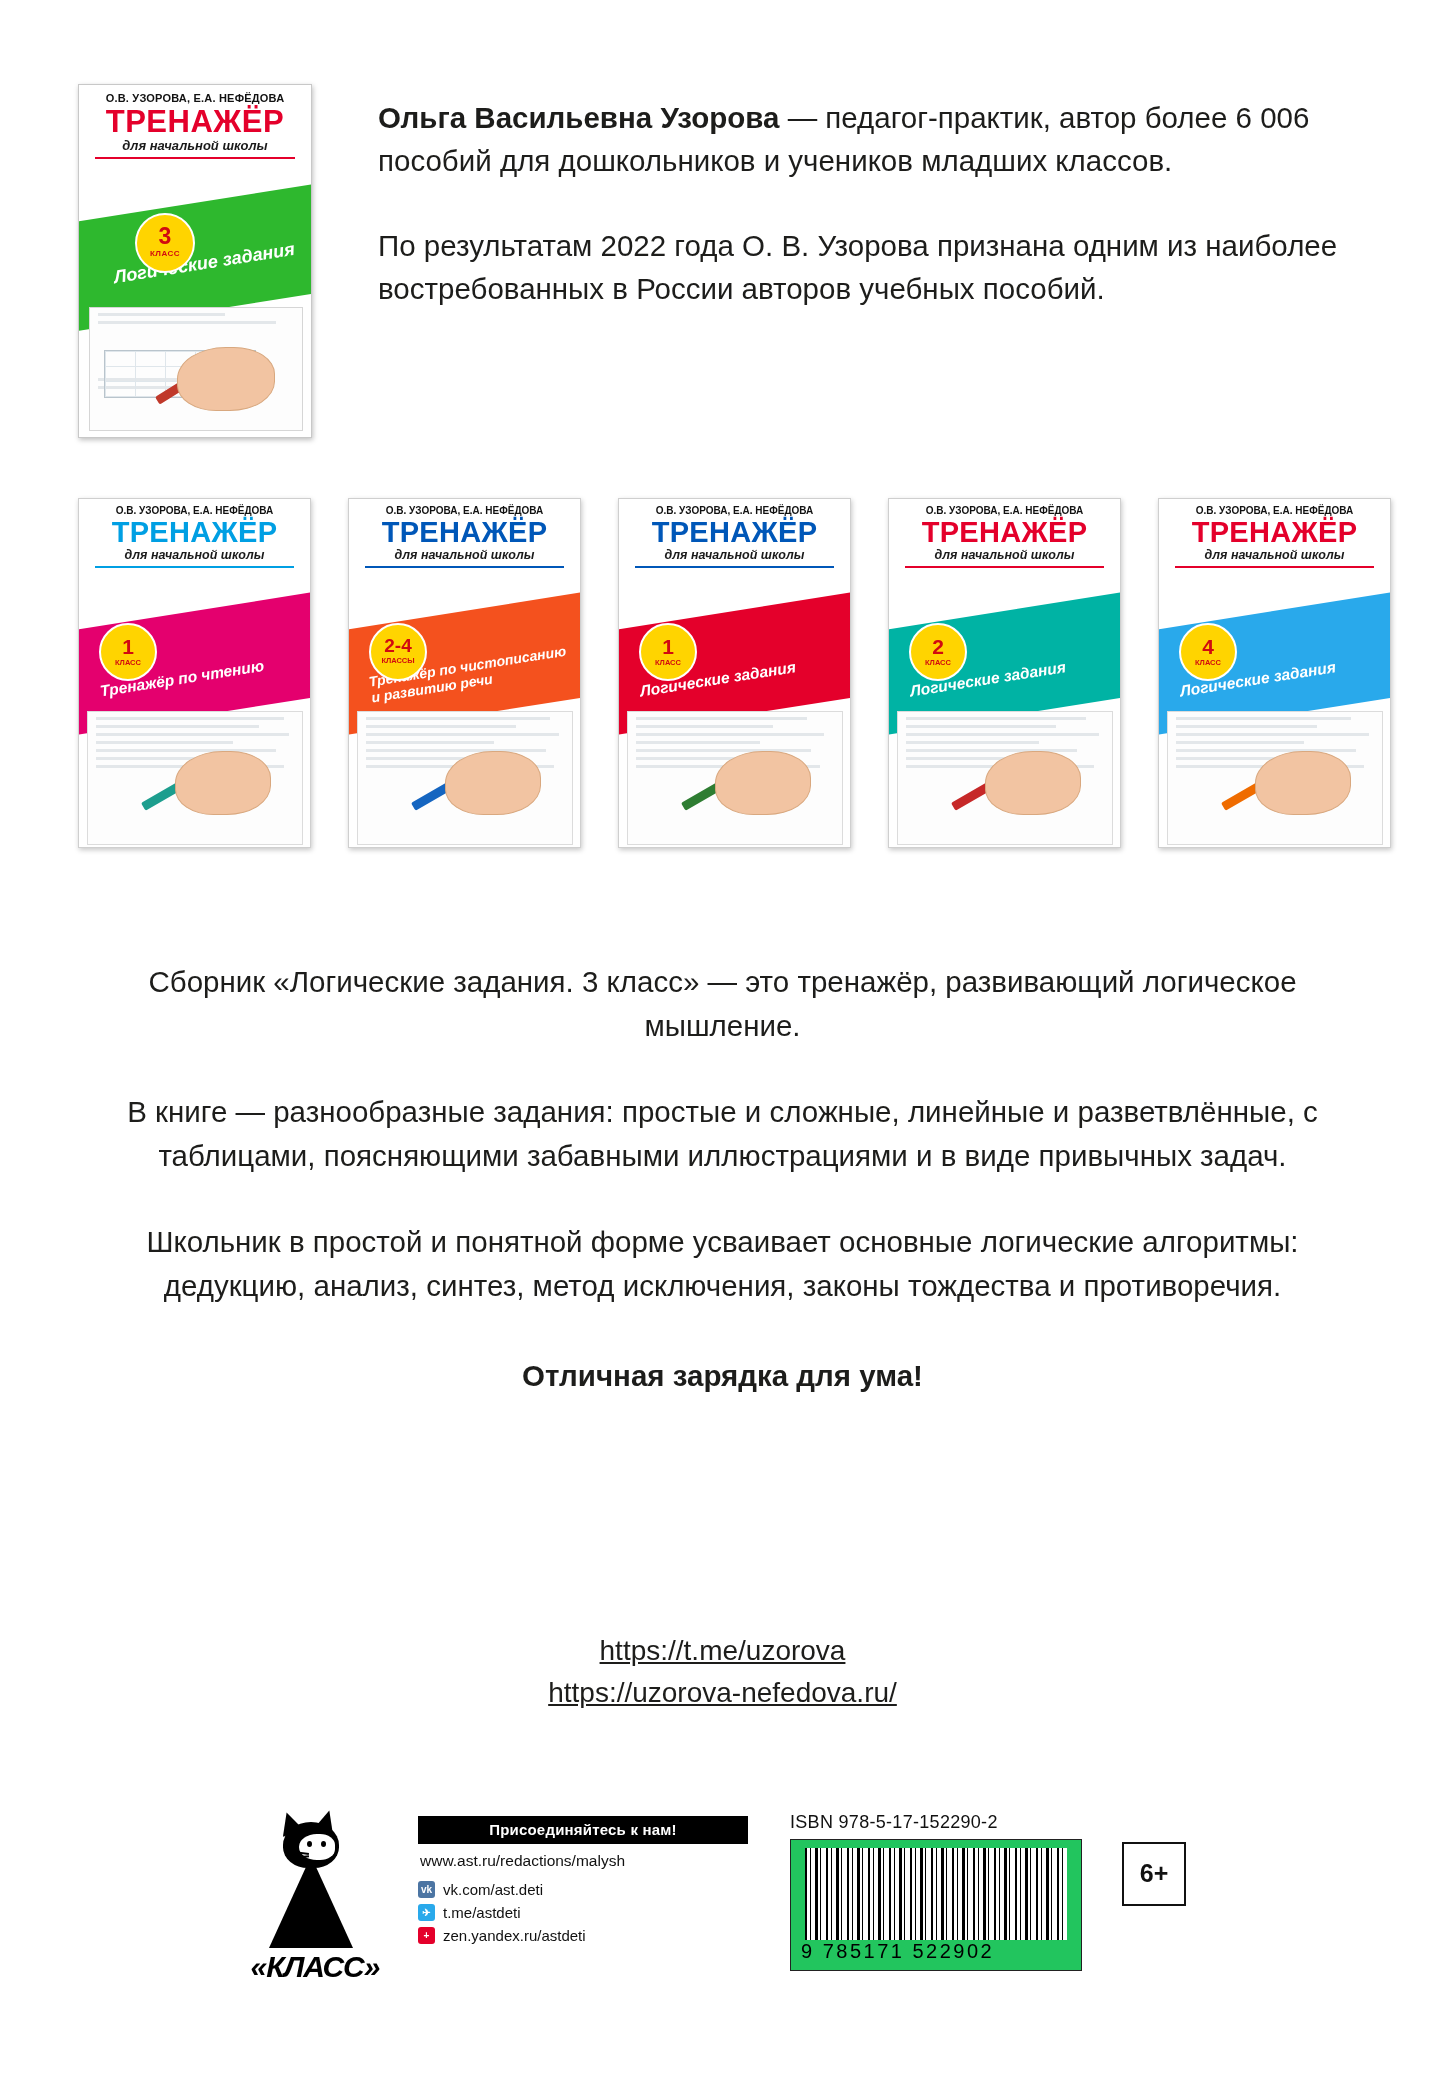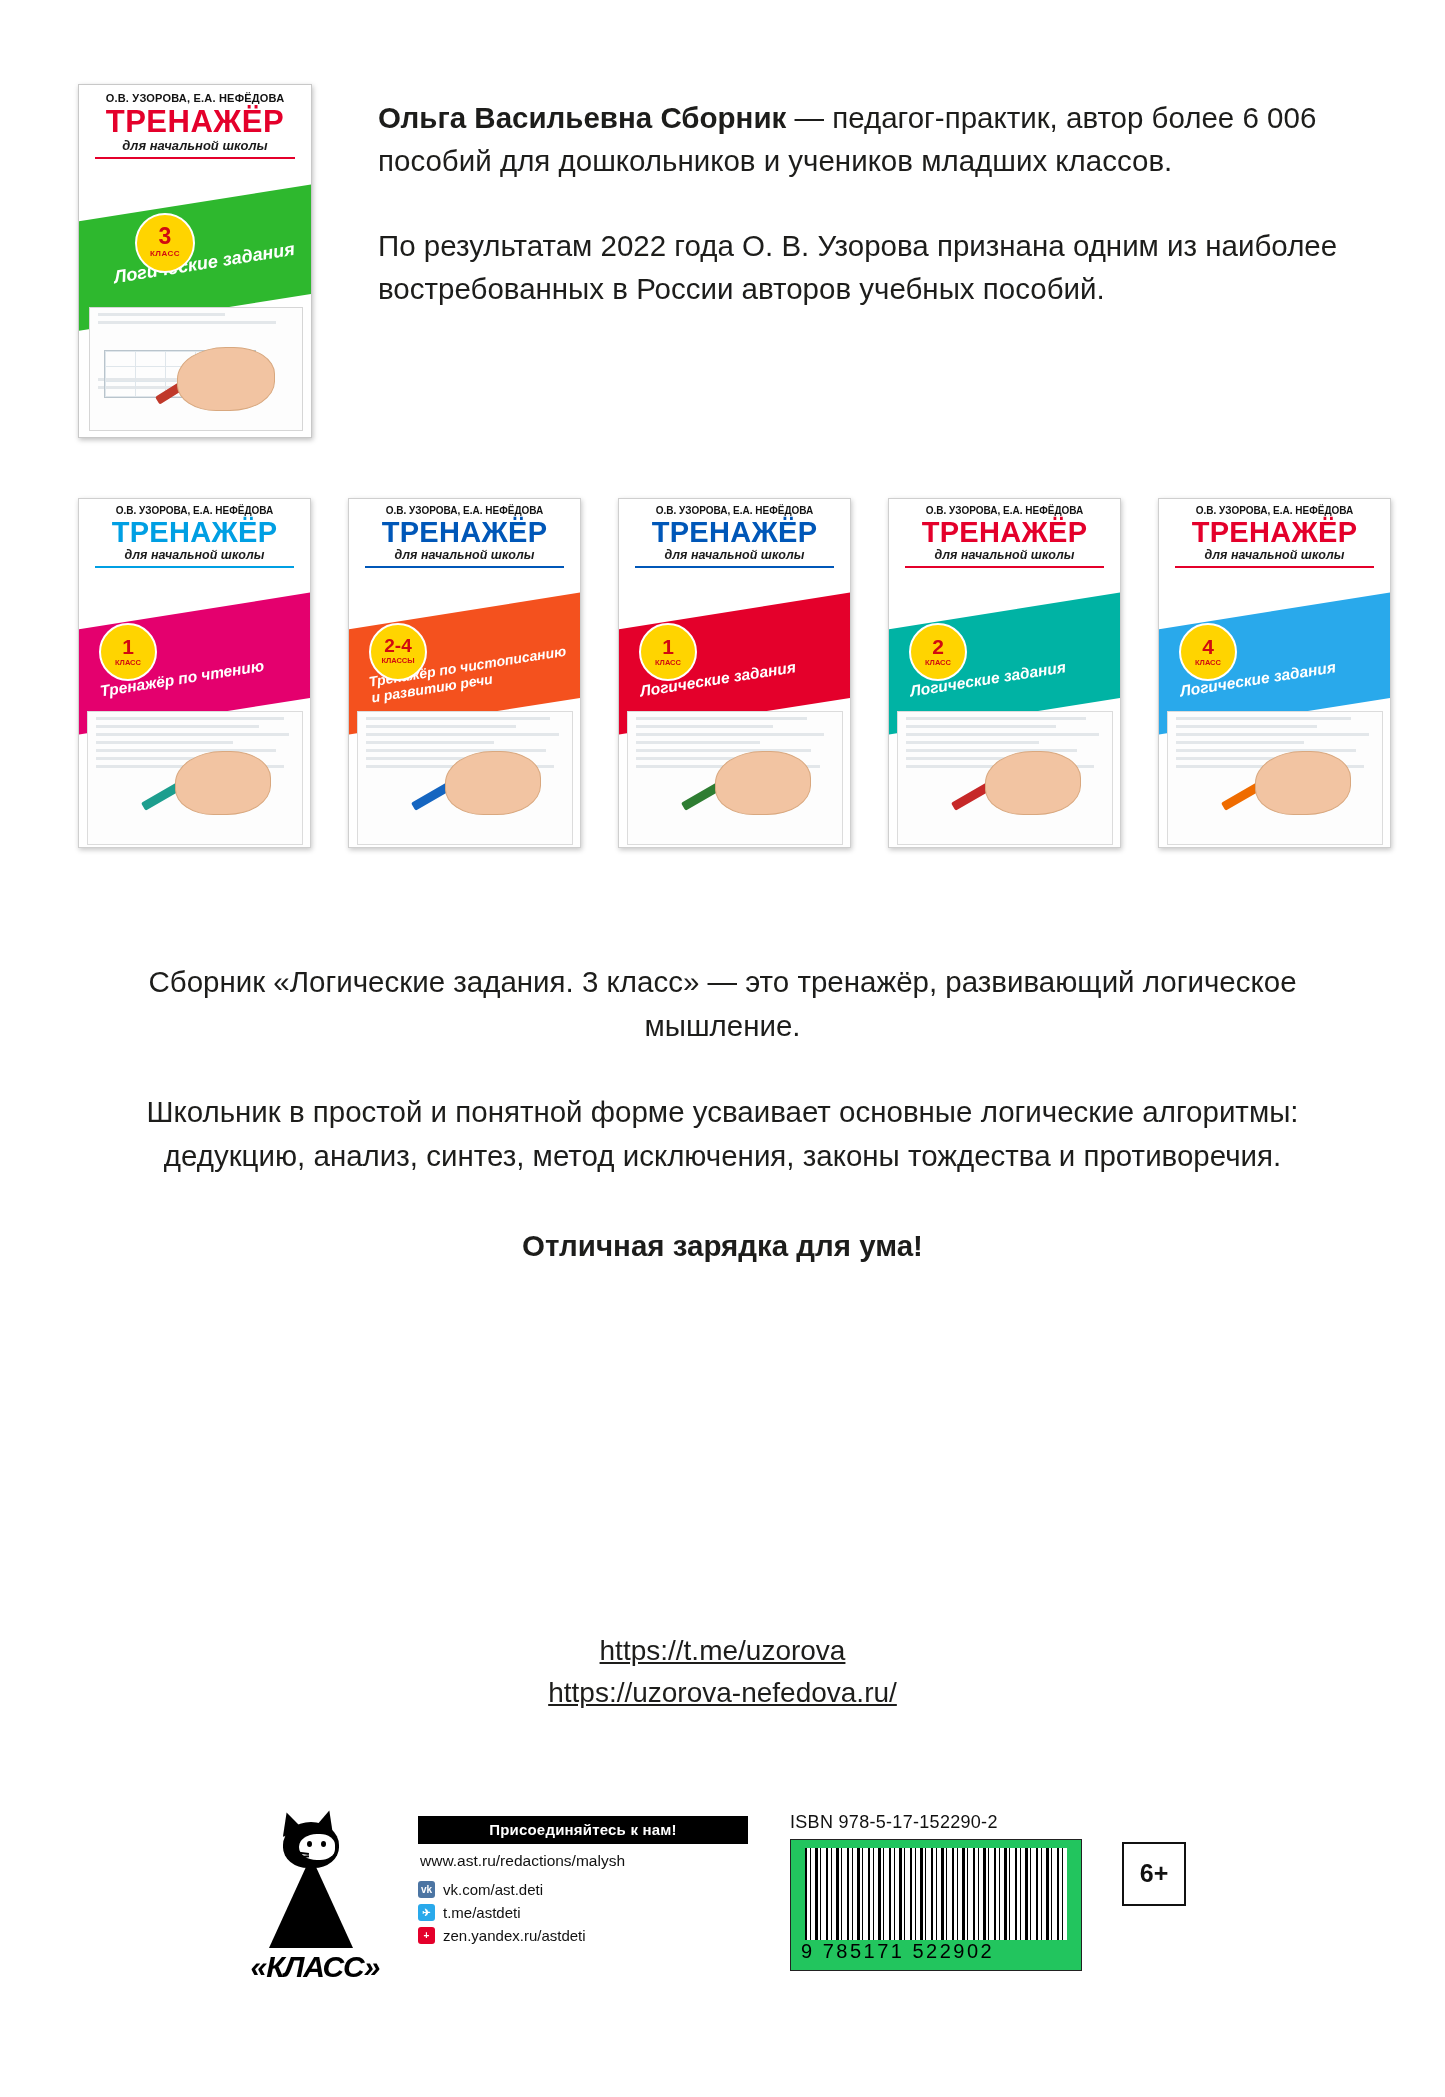--- a/index.html
+++ b/index.html
@@ -516,21 +516,21 @@
       <div class="ws-line" style="width:84%"></div>
       <div class="ws-grid"></div>
       <div class="ws-line" style="width:70%; margin-top:54px;"></div>
       <div class="ws-line" style="width:50%"></div>
     </div>
     <div class="hand hb-hand"></div>
     <div class="pencil hb-pencil"></div>
   </div>
 
   <div class="top-text">
-    <p><b>Ольга Васильевна Сборник</b><span> — педагог-практик, автор более 6 006 пособий для дошкольников и учеников младших классов.</span></p>
+    <p><b>Ольга Васильевна Узорова</b><span> — педагог-практик, автор более 6 006 пособий для дошкольников и учеников младших классов.</span></p>
     <p class="second">По результатам 2022 года О. В. Узорова признана одним из наиболее востребованных в России авторов учебных пособий.</p>
   </div>
 </div>
 
 <div class="book-row">
 
   <div class="mini-book" style="left:78px; top:6px;">
     <div class="mb-authors">О.В. УЗОРОВА, Е.А. НЕФЁДОВА</div>
     <div class="mb-title" style="color:#009fe3;">ТРЕНАЖЁР</div>
     <div class="mb-sub">для начальной школы</div>
@@ -646,20 +646,21 @@
       <div class="ws-line" style="width:72%"></div>
       <div class="ws-line" style="width:88%"></div>
     </div>
     <div class="mb-hand"></div>
     <div class="mb-pencil" style="background:linear-gradient(90deg,#ef6c00 0 78%, #e8c39e 78% 92%, #2b2b2b 92% 100%);"></div>
   </div>
 </div>
 
 <div class="mid-text">
   <p>Сборник «Логические задания. 3 класс» — это тренажёр, развивающий логическое мышление.</p>
+  <p>В книге — разнообразные задания: простые и сложные, линейные и разветвлённые, с таблицами, поясняющими забавными иллюстрациями и в виде привычных задач.</p>
   <p>Школьник в простой и понятной форме усваивает основные логические алгоритмы: дедукцию, анализ, синтез, метод исключения, законы тождества и противоречия.</p>
   <p class="slogan">Отличная зарядка для ума!</p>
 </div>
 
 <div class="links">
   <div>https://t.me/uzorova</div>
   <div>https://uzorova-nefedova.ru/</div>
 </div>
 
 <div class="footer">

